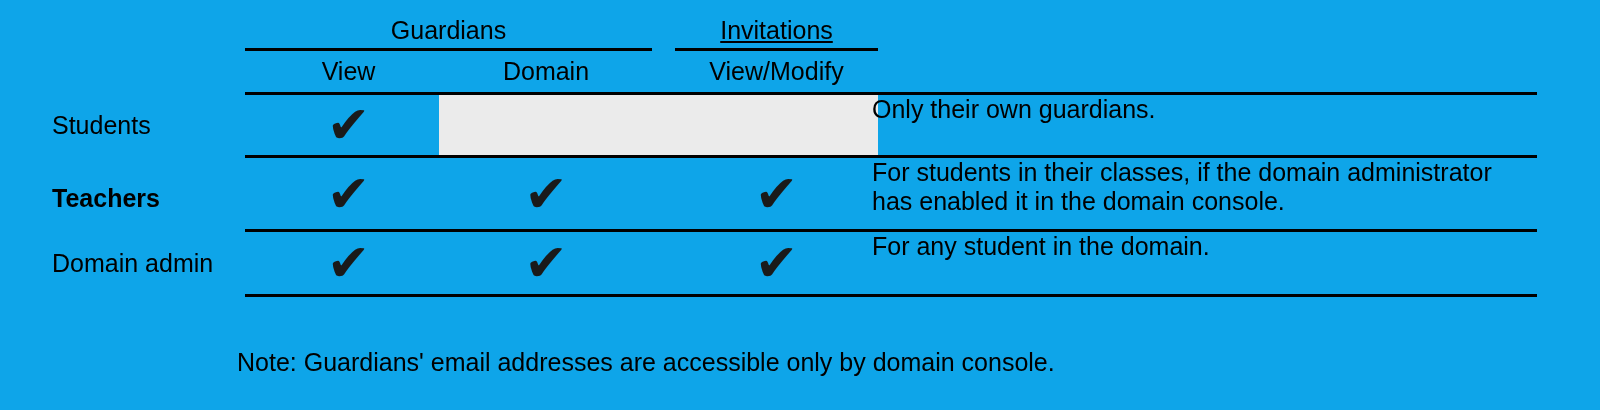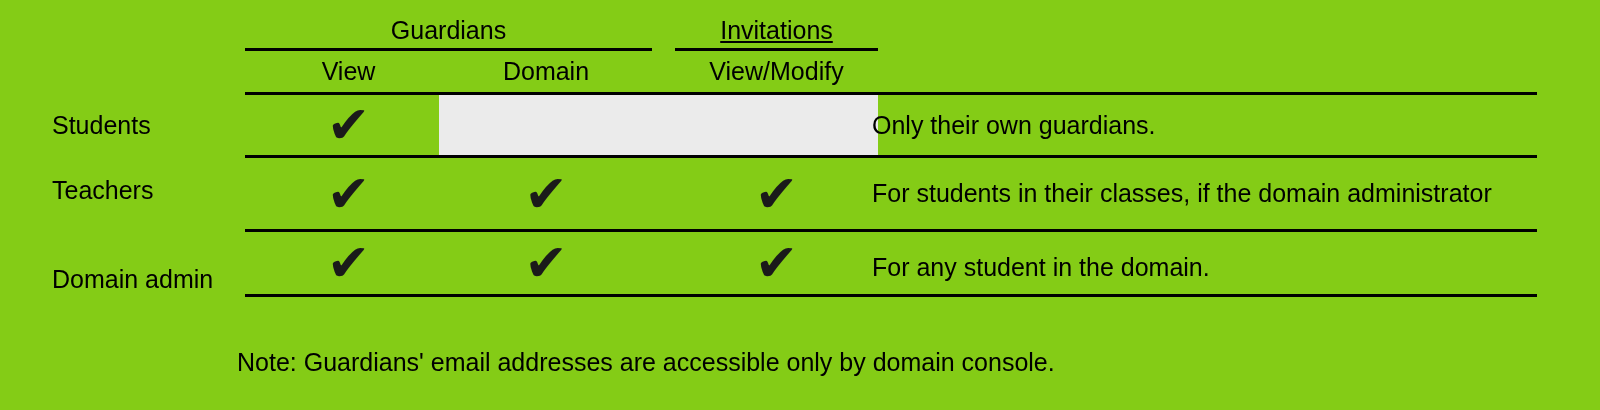--- a/index.html
+++ b/index.html
@@ -1,20 +1,20 @@
 <!DOCTYPE html>
 <html><head>
 <meta charset="utf-8">
 <style>
   html, body { margin: 0; padding: 0; background: #ffffff; }
   .canvas {
     position: relative;
     width: 1600px;
     height: 410px;
-    background: #84cc16;
+    background: #0ea5e9;
     color: #000000;
     font-family: "Liberation Sans", "DejaVu Sans", sans-serif;
     font-size: 25px;
     overflow: hidden;
   }
   .hline { position: absolute; height: 3px; background: #000000; }
 
   
   .ghead { position: absolute; top: 15px; height: 31px; line-height: 31px; text-align: center; }
   .ghead-guardians { left: 245px; width: 407px; }
@@ -31,22 +31,22 @@
   
   .sep { left: 245px; width: 1292px; }
   .sep-0 { top: 92px; }
   .sep-1 { top: 155px; }
   .sep-2 { top: 229px; }
   .sep-3 { top: 294px; }
 
   
   .row-label { position: absolute; left: 52px; display: flex; align-items: center; text-align: right; }
   .rl-1 { top: 95px; height: 60px; }
-  .rl-2 { top: 155px; height: 71px; }
-  .rl-3 { top: 248px; height: 62px; }
+  .rl-2 { top: 163px; height: 71px; font-weight: bold; }
+  .rl-3 { top: 232px; height: 62px; }
 
   .muted-cell {
     position: absolute;
     left: 439px; top: 95px;
     width: 439px; height: 60px;
     background: #ebebeb;
   }
 
   .check {
     position: absolute;
@@ -58,21 +58,21 @@
   .cv  { left: 245px; width: 207px; }
   .cm  { left: 440px; width: 212px; }
   .cvm { left: 675px; width: 203px; }
   .r1 { top: 95px;  height: 60px; }
   .r2 { top: 158px; height: 71px; }
   .r3 { top: 232px; height: 62px; }
 
   .note {
     position: absolute;
     left: 872px;
-    display: flex; flex-direction: column; justify-content: center;
+    display: flex; flex-direction: column; 
   }
   .note-line { line-height: 29px; white-space: nowrap; }
   .n1 { top: 95px;  height: 60px; }
   .n2 { top: 158px; height: 71px; }
   .n3 { top: 232px; height: 70px; }
 
   .footnote { position: absolute; left: 237px; top: 347px; line-height: 30px; white-space: nowrap; }
 </style>
 </head>
 <body>
@@ -99,20 +99,21 @@
     <div class="note-line">Only their own guardians.</div>
   </div>
   <div class="hline sep sep-1"></div>
 
   <div class="row-label rl-2">Teachers</div>
   <div class="check cv r2">✔</div>
   <div class="check cm r2">✔</div>
   <div class="check cvm r2">✔</div>
   <div class="note n2">
     <div class="note-line">For students in their classes, if the domain administrator</div>
+    <div class="note-line">has enabled it in the domain console.</div>
   </div>
   <div class="hline sep sep-2"></div>
 
   <div class="row-label rl-3">Domain admin</div>
   <div class="check cv r3">✔</div>
   <div class="check cm r3">✔</div>
   <div class="check cvm r3">✔</div>
   <div class="note n3">
     <div class="note-line">For any student in the domain.</div>
   </div>

